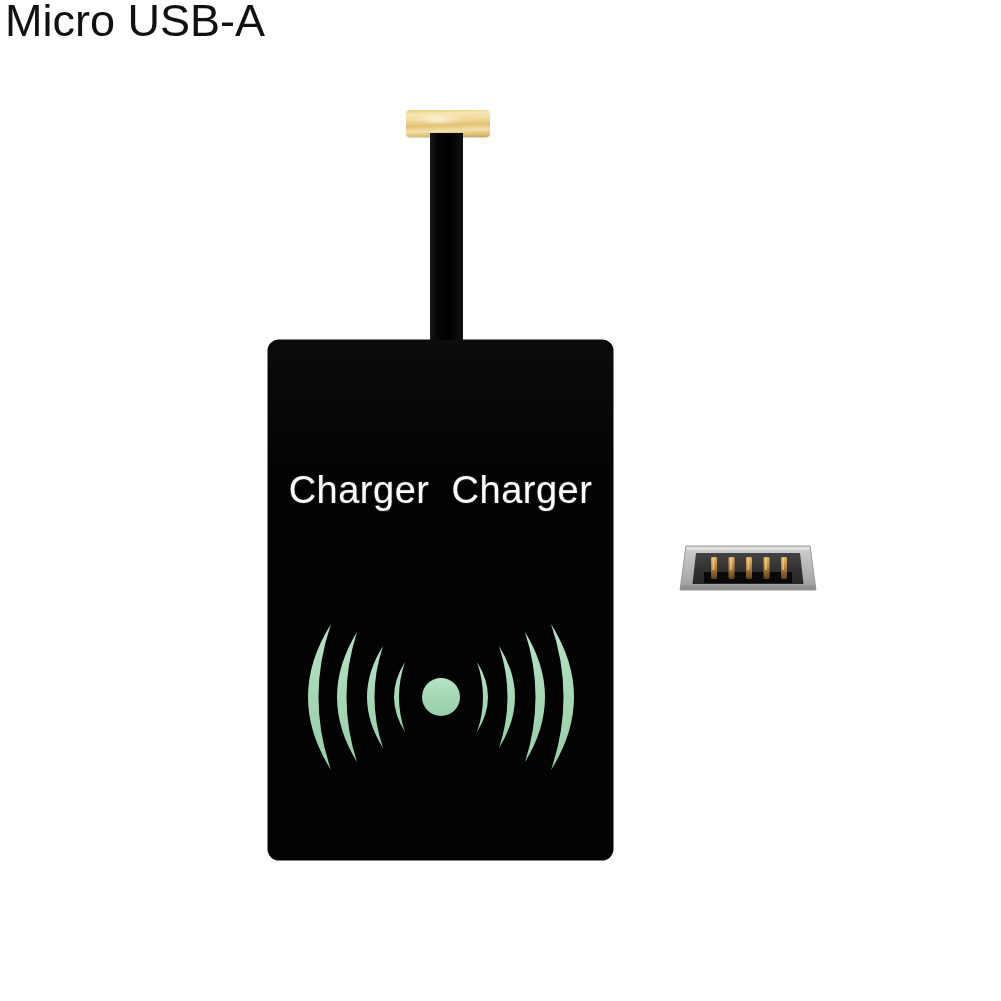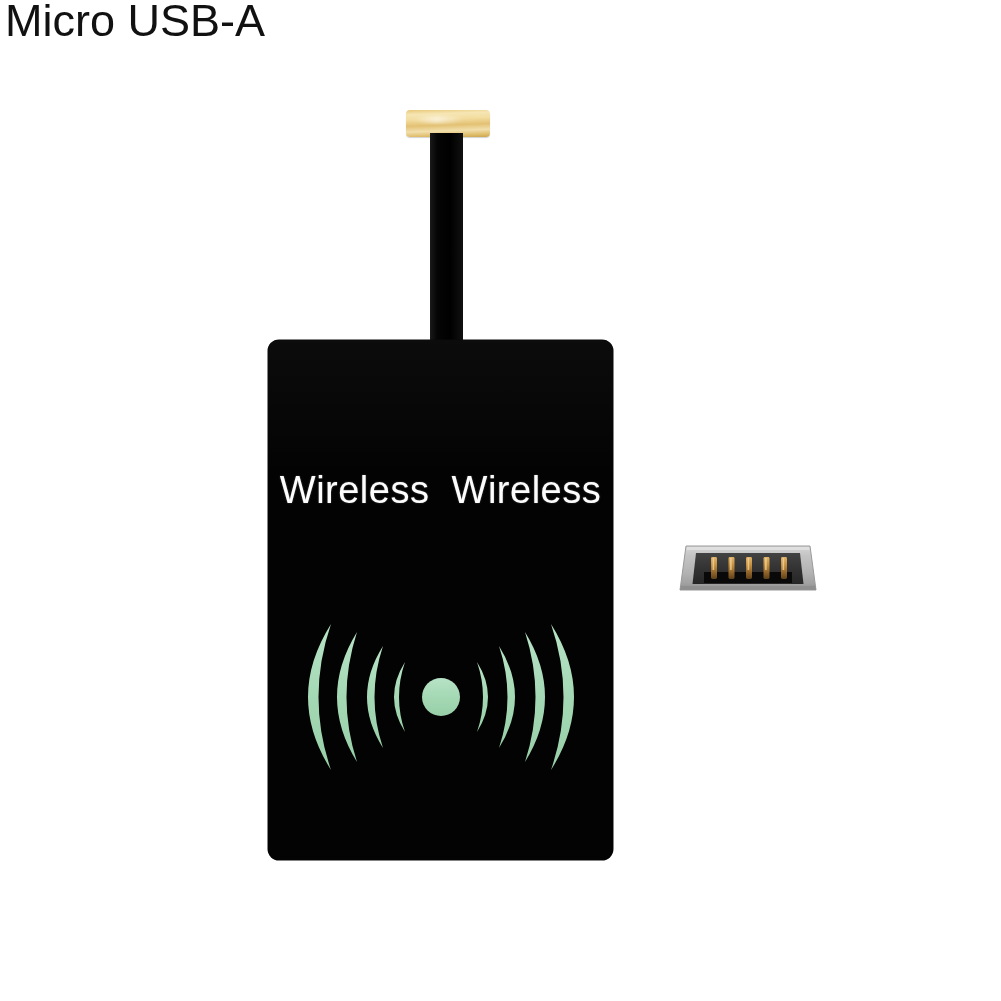--- a/index.html
+++ b/index.html
@@ -143,21 +143,21 @@
   <div id="title">Micro USB-A</div>
 
   <div id="receiver">
 
     <div id="gold-tip"></div>
 
     <div id="ribbon"></div>
 
     <div id="card">
 
-      <div id="card-label">Wireless  Wireless</div>
+      <div id="card-label">Charger  Charger</div>
 
       <svg id="waves" viewBox="0 0 320 150">
         <defs>
           <linearGradient id="mintGrad" x1="0" y1="0" x2="0" y2="1">
             <stop offset="0%" stop-color="#b7e3c6"></stop>
             <stop offset="50%" stop-color="#a4d8b4"></stop>
             <stop offset="100%" stop-color="#97cfa8"></stop>
           </linearGradient>
         </defs>
         <g fill="url(#mintGrad)">

